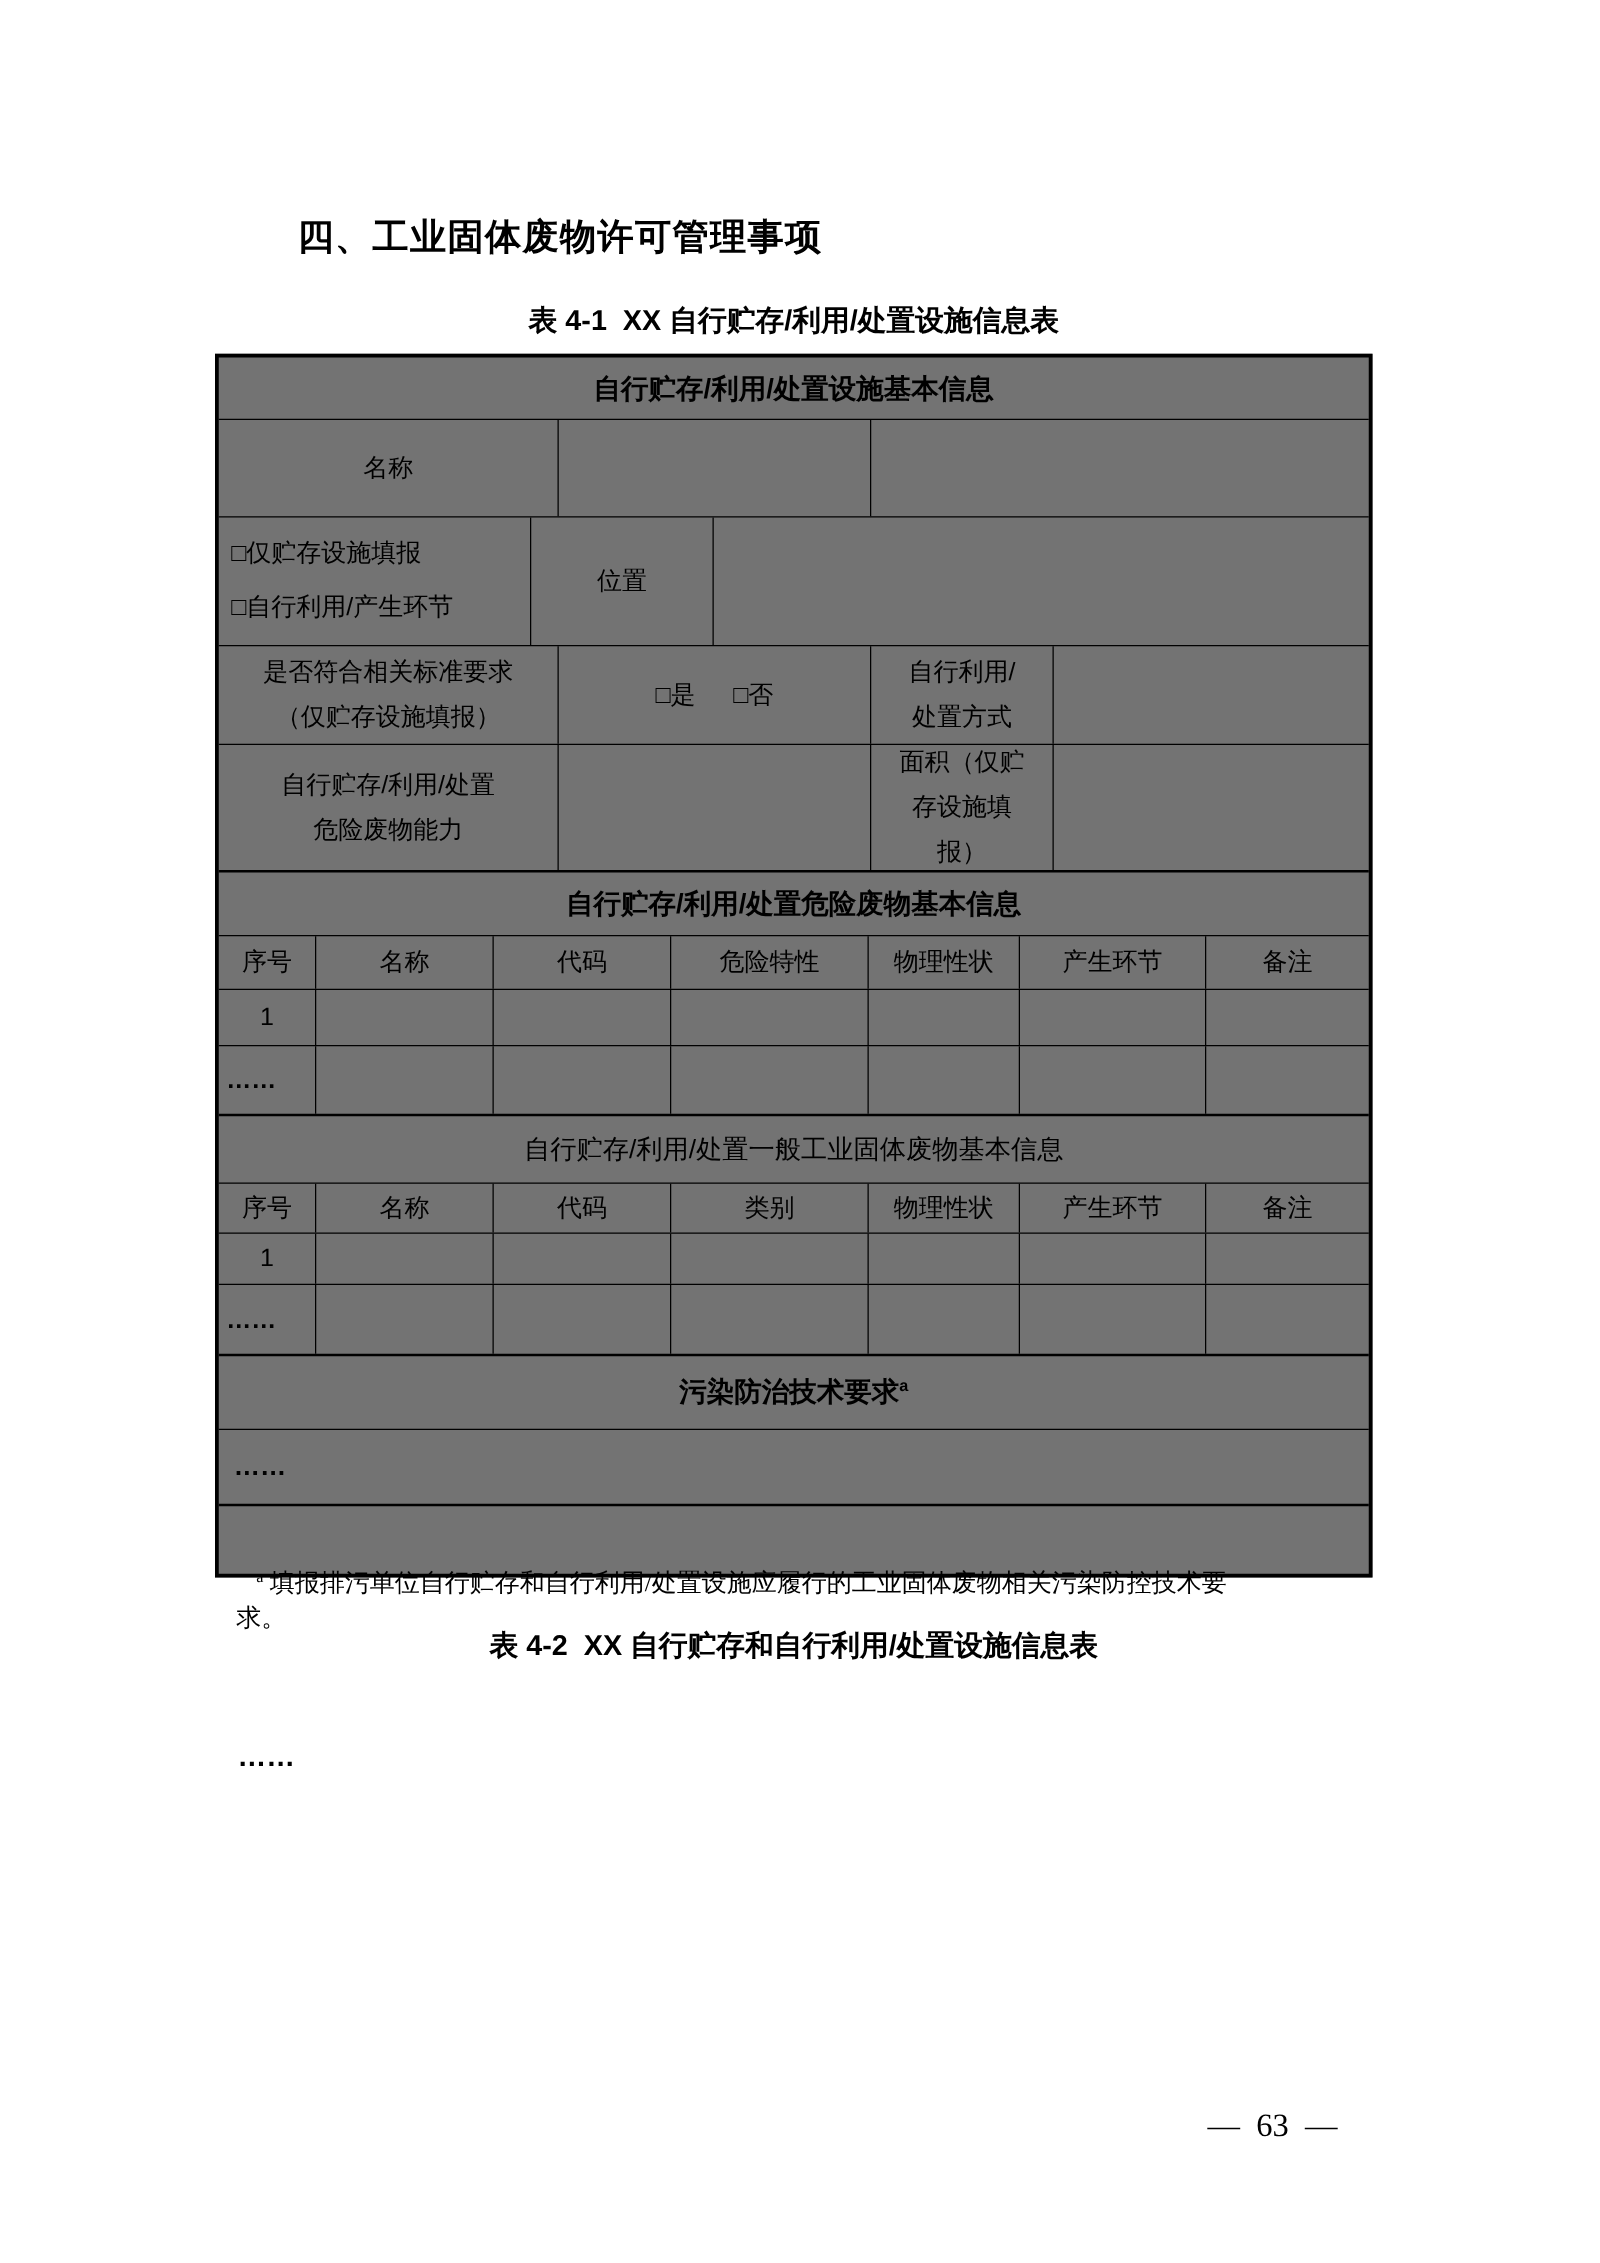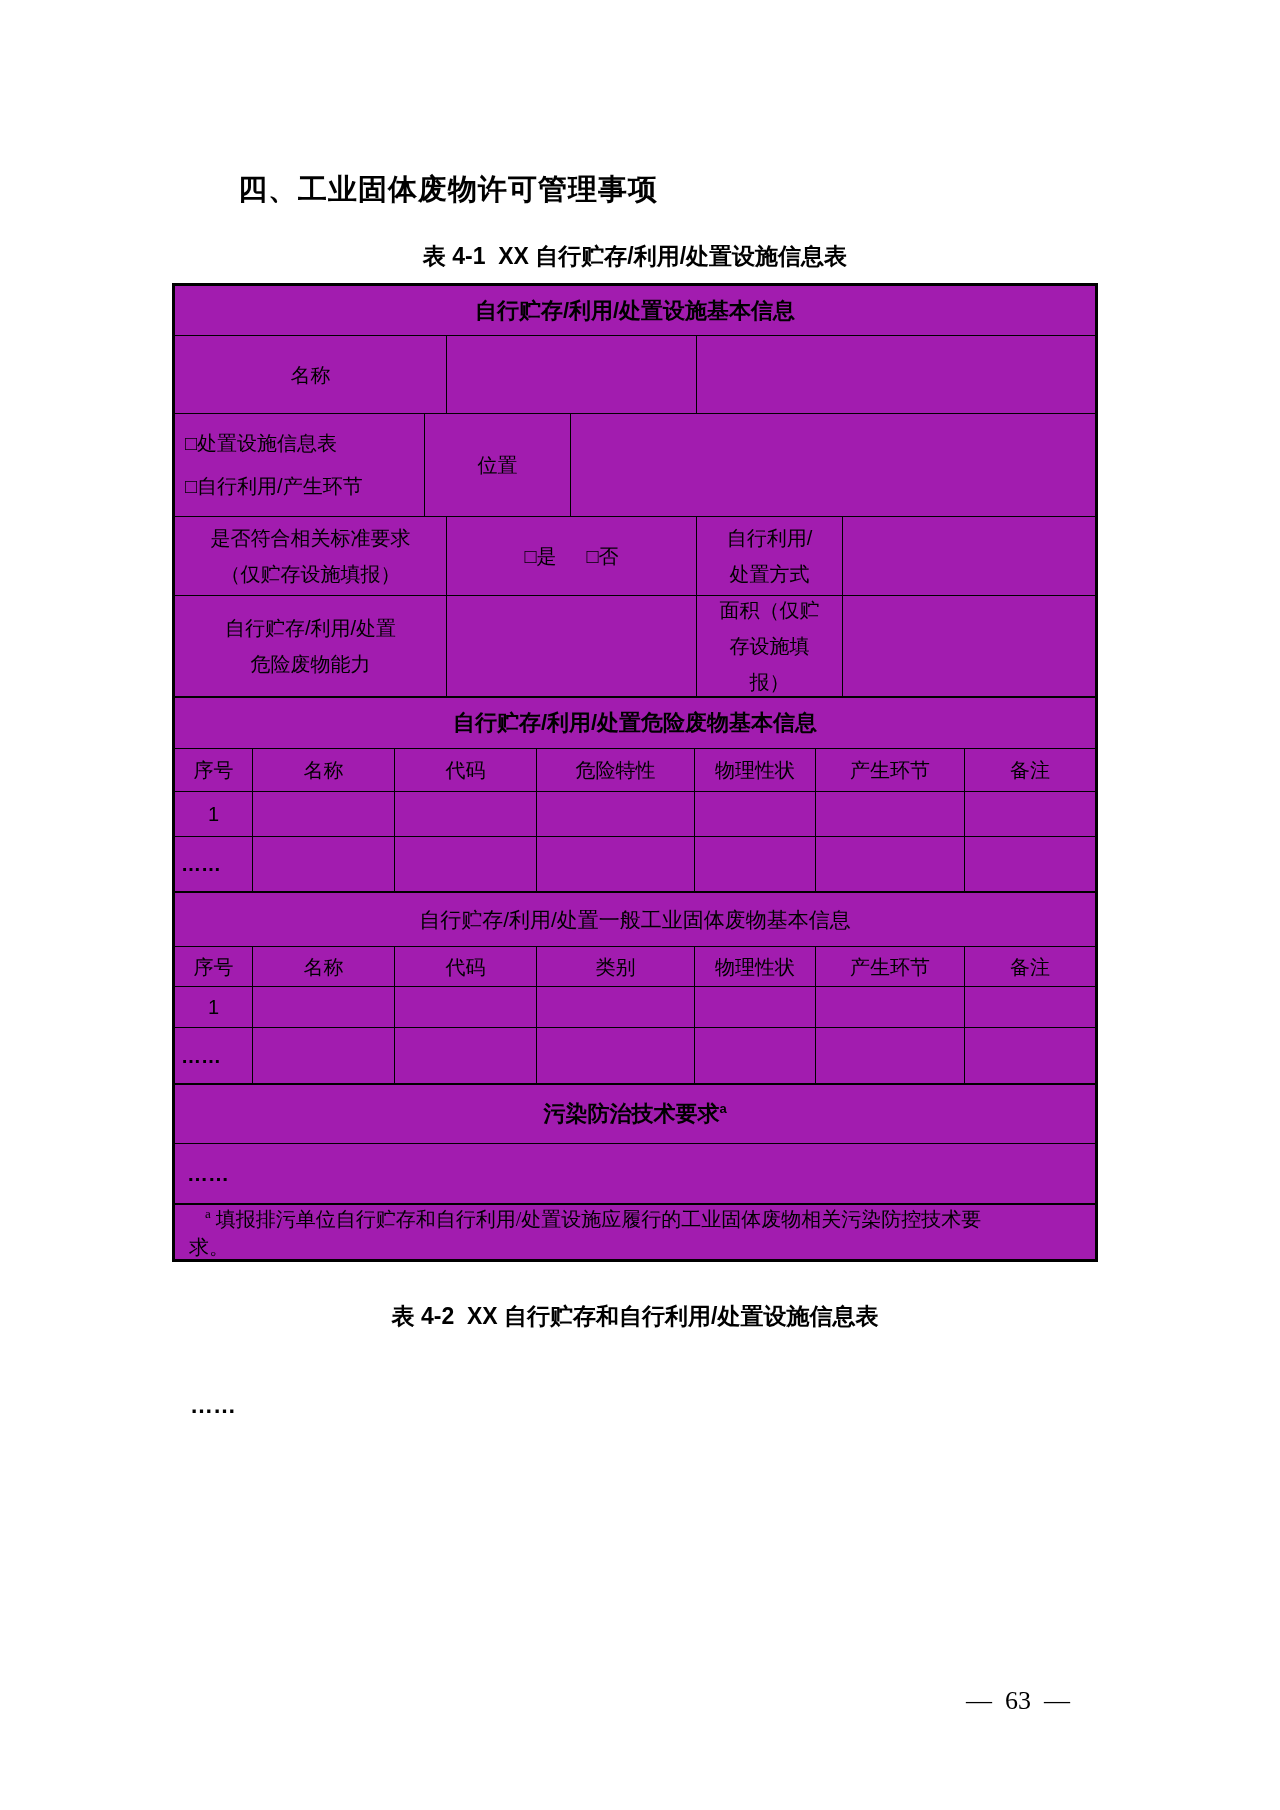--- a/index.html
+++ b/index.html
@@ -6,21 +6,21 @@
   html,body { background:#ffffff; }
   .page {
     position:relative; width:1280px; height:1810px; background:#fff;
     font-family:"Liberation Sans", sans-serif; color:#000; overflow:hidden;
   }
   .heading { position:absolute; left:238px; top:170px; font-size:29px; font-weight:700; letter-spacing:1px; }
   .tbl-title { position:absolute; left:172px; width:926px; text-align:center; font-size:23px; font-weight:700; white-space:pre; }
   .t41 { top:241px; }
   .t42 { top:1301px; }
 
-  .gtable { position:absolute; left:172px; top:283px; width:926px; height:979px; border:3px solid #000; background:#a21caf; }
+  .gtable { position:absolute; left:172px; top:283px; width:926px; height:979px; border:3px solid #000; background:#737373; }
   .row { position:absolute; left:0; width:920px; display:flex; }
   .bt  { border-top:1.6px solid #000; }
   .btk { border-top:2.5px solid #000; }
   .cell {
     height:100%; border-right:1.6px solid #000;
     display:flex; flex-direction:column; align-items:center; justify-content:center;
     text-align:center; font-size:20px; line-height:1.8;
   }
   .cell:last-child { border-right:none; }
   .full { width:100%; }
@@ -32,21 +32,21 @@
   .yn { flex-direction:row; gap:30px; }
   .w190{ display:inline-block; max-width:190px; }
   .w205{ display:inline-block; max-width:205px; }
   .w100{ display:inline-block; max-width:100px; }
   .w106{ display:inline-block; max-width:106px; }
   .dotcell { flex-direction:row; justify-content:flex-start; padding-left:6px; font-weight:700; }
   .leftrow { flex-direction:row; justify-content:flex-start; padding-left:12px; font-weight:700; font-size:21px; }
   .hdr20 { font-size:20px; }
   sup { font-size:13px; vertical-align:super; line-height:0; }
   .fnote { display:block; font-family:"Liberation Serif", serif; font-size:20px; line-height:28px; padding:0 10px 0 14px; text-align:left; }
-  .fnote-inner { max-width:800px; text-indent:16px; }
+  .fnote-inner { max-width:800px; text-indent:16px;margin-top:48px; }
   .ellip { position:absolute; left:190px; top:1392px; font-size:23px; font-weight:700; }
   .pgnum { position:absolute; left:948px; top:1686px; width:140px; text-align:center; font-family:"Liberation Serif", serif; font-size:26px; white-space:pre; }
 </style>
 </head>
 <body>
 
 <div class="page">
 
   <div class="heading">四、工业固体废物许可管理事项</div>
 
@@ -59,21 +59,21 @@
     </div>
 
     <div class="row bt" style="top:49px;height:78px;">
       <div class="cell ca">名称</div>
       <div class="cell cb"></div>
       <div class="cell cd"></div>
     </div>
 
     <div class="row bt" style="top:127px;height:103px;">
       <div class="cell cb opts">
-        <div>□处置设施信息表</div>
+        <div>□仅贮存设施填报</div>
         <div>□自行利用/产生环节</div>
       </div>
       <div class="cell cc">位置</div>
       <div class="cell cd"></div>
     </div>
 
     <div class="row bt" style="top:230px;height:79px;">
       <div class="cell ca">
         <span class="w205">是否符合相关标准要求（仅贮存设施填报）</span>
       </div>

